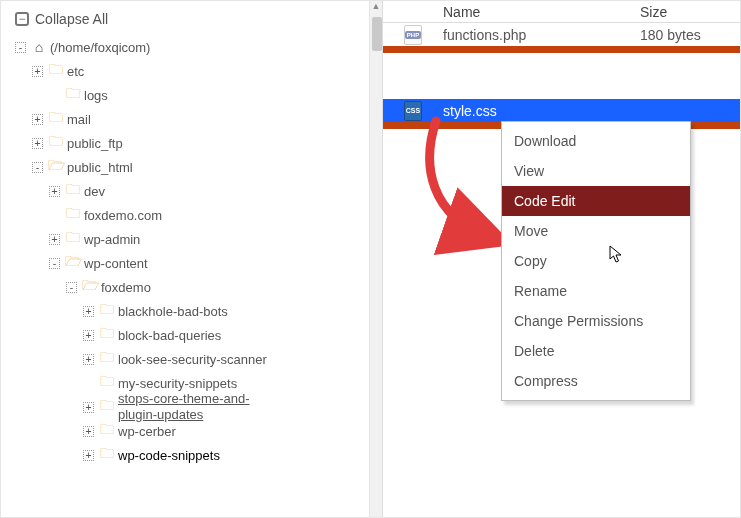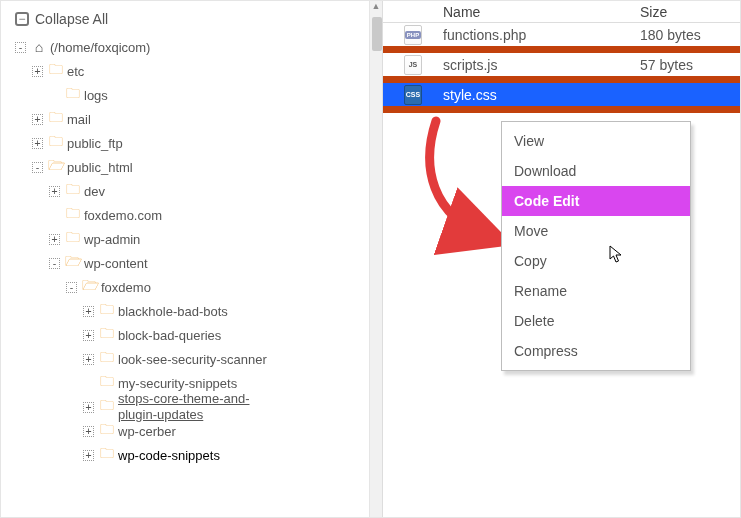--- a/index.html
+++ b/index.html
@@ -98,40 +98,40 @@
   .fl-row .col-icon{display:flex;justify-content:center;}
   .ficon{
     width:18px;height:20px;border-radius:2px;
     display:flex;align-items:center;justify-content:center;
     font-size:7px;font-weight:bold;color:#fff;
   }
   .php-i{background:linear-gradient(#fff,#f9f9f9);border:1px solid #ccc;}
   .php-b{background:#8892BF;border-radius:2px;padding:1px 2px;font-size:6px;}
   .js-i{background:linear-gradient(#fff,#f9f9f9);border:1px solid #ccc;color:#555;}
   .css-i{background:#2b6cb0;border:1px solid #1a4e8a;}
-  .sel{background:#1a62ff;color:#fff !important;}
+  .sel{background:#1a62ff;color:#fff !important;margin-top:46px;}
   .sel .col-name,.sel .col-size{color:#fff;}
 
   .ctx-menu{
     position:absolute;
     left:500px; top:120px;
     width:190px;
     background:#fff;
     border:1px solid #bdbdbd;
     box-shadow:3px 4px 3px rgba(0,0,0,.15);
     padding:4px 0;
     z-index:20;
   }
   .ctx-item{
     padding:7px 12px;
     font-size:14px;
     color:#555;
     cursor:pointer;
   }
-  .ctx-item.sel-i{background:#d946ef;color:#fff;font-weight:bold;}
+  .ctx-item.sel-i{background:#7f1d1d;color:#fff;}
   .strike{color:#d99a3a;}
   .strike span{position:relative;}
   .strike span::after{
     content:""; position:absolute;left:-4px;right:-22px;top:50%;
     border-top:2px solid #d99a3a;
   }
 
   .arrow-svg{position:absolute;left:415px;top:115px;z-index:15;width:90px;height:140px;}
   .cursor-svg{position:absolute;left:608px;top:244px;z-index:30;width:16px;height:20px;}
 </style>
@@ -298,42 +298,36 @@
 
   <div class="fl-row">
     <div class="col-icon">
         <div class="ficon php-i">
           <span class="php-b">PHP</span>
         </div>
       </div>
     <div class="col-name">functions.php</div>
     <div class="col-size">180 bytes</div>
   </div>
-  <div class="fl-row">
-    <div class="col-icon">
-        <div class="ficon js-i">JS</div>
-      </div>
-    <div class="col-name">scripts.js</div>
-    <div class="col-size">57 bytes</div>
-  </div>
   <div class="fl-row sel">
     <div class="col-icon">
         <div class="ficon css-i">CSS</div>
       </div>
     <div class="col-name">style.css</div>
   </div>
 </div>
 
 <div class="ctx-menu">
+  <div class="ctx-item">Download</div>
   <div class="ctx-item">View</div>
-  <div class="ctx-item">Download</div>
   <div class="ctx-item sel-i">Code Edit</div>
   <div class="ctx-item">Move</div>
   <div class="ctx-item">Copy</div>
   <div class="ctx-item">Rename</div>
+  <div class="ctx-item">Change Permissions</div>
   <div class="ctx-item">Delete</div>
   <div class="ctx-item">Compress</div>
 </div>
 
 <svg class="arrow-svg" viewBox="0 0 90 140">
   <defs>
     <marker id="ah" markerWidth="8" markerHeight="8" refX="5" refY="4" orient="auto">
       <path d="M0,0 L8,4 L0,8 Z" fill="#e23b3b"></path>
     </marker>
   </defs>

